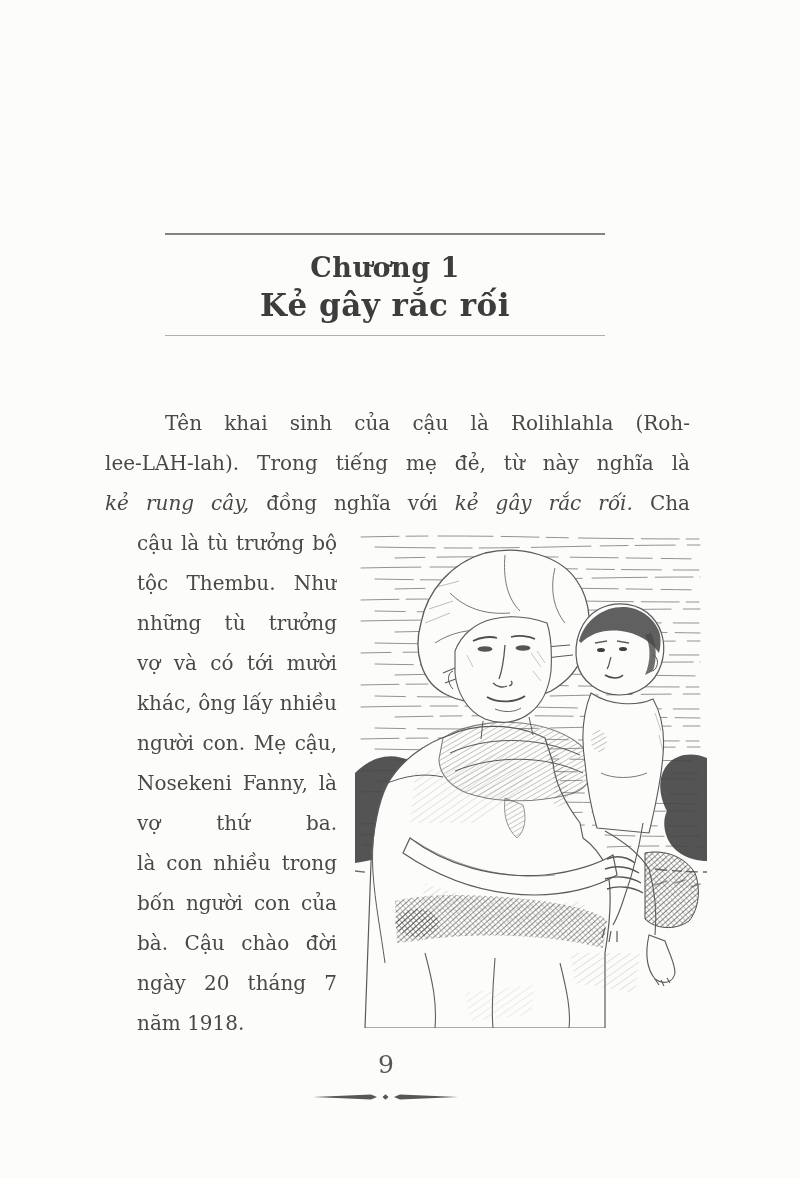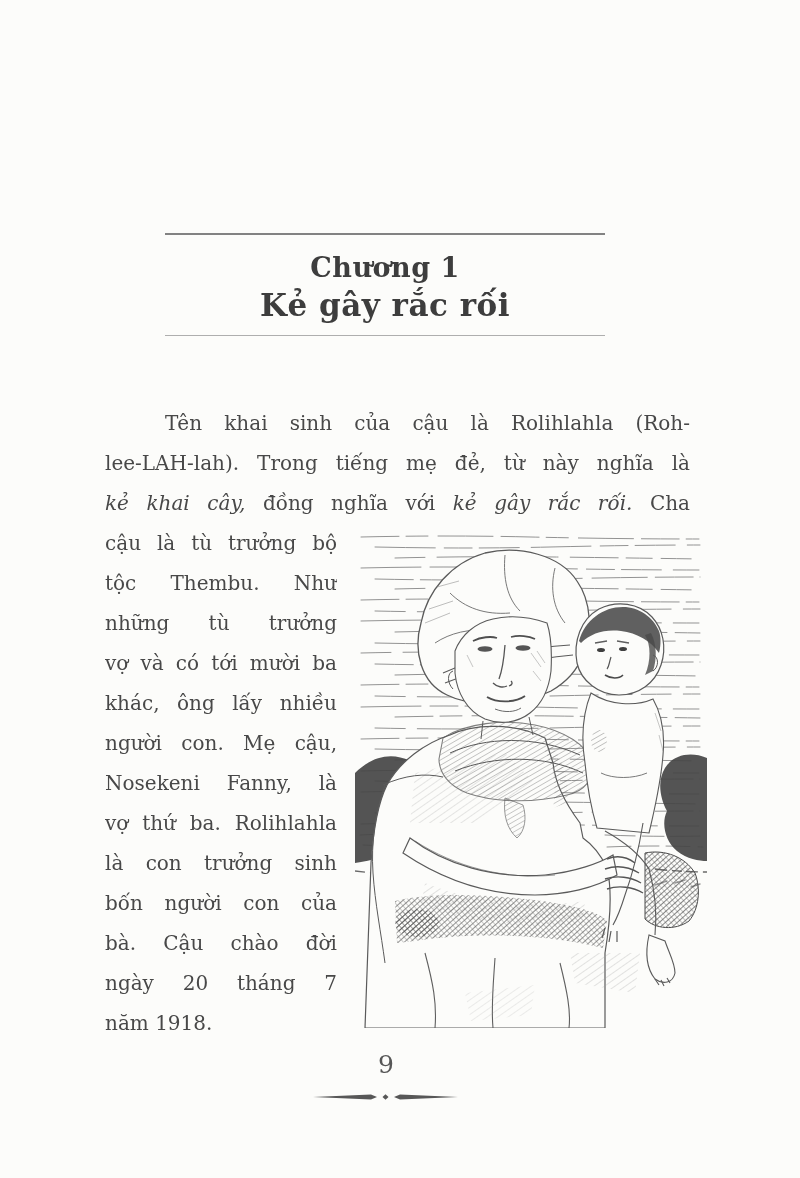--- a/index.html
+++ b/index.html
@@ -17,21 +17,21 @@
   .rule-top{height:2px;background:#828282;}
   .rule-bottom{height:1px;background:#aeaeae;}
   .chapter-lines{padding:15px 0 11px;text-align:center;color:#3d3d3d;}
   .chapter-num{font-size:27px;font-weight:bold;line-height:36px;letter-spacing:.5px;}
   .chapter-title{font-size:31px;font-weight:bold;line-height:38px;letter-spacing:.5px;}
 
   
   .body-text{position:absolute;left:105px;top:403px;width:585px;
     font-size:20px;line-height:40px;color:#484848;}
   .tline{text-align:justify;text-align-last:justify;height:40px;white-space:nowrap;}
-  .tline.wrap{white-space:normal;overflow:hidden;}
+  .tline.wrap{white-space:normal;overflow:hidden;margin-left:32px;}
   .tline.indent{padding-left:60px;}
   .tline.last{text-align-last:left;}
   .tline i{font-style:italic;}
 
   .illustration-float{
     float:right;width:352px;height:505px;
     margin-left:18px;margin-right:-17px;
   }
 
   
@@ -49,21 +49,21 @@
     <div class="chapter-lines">
       <div class="chapter-num">Chương 1</div>
       <div class="chapter-title">Kẻ gây rắc rối</div>
     </div>
     <div class="rule-bottom"></div>
   </div>
 
   <div class="body-text">
     <div class="tline indent">Tên khai sinh của cậu là Rolihlahla (Roh-</div>
     <div class="tline">lee-LAH-lah). Trong tiếng mẹ đẻ, từ này nghĩa là</div>
-    <div class="tline"><i>kẻ khai cây,</i><span> đồng nghĩa với </span><i>kẻ gây rắc rối.</i><span> Cha</span></div>
+    <div class="tline"><i>kẻ rung cây,</i><span> đồng nghĩa với </span><i>kẻ gây rắc rối.</i><span> Cha</span></div>
 
     <div class="blockB">
       <span class="illustration-float">
         
         <svg viewBox="0 0 352 505" width="352" height="505" xmlns="http://www.w3.org/2000/svg">
           <defs>
             <pattern id="hL" width="6" height="6" patternUnits="userSpaceOnUse" patternTransform="rotate(55)">
               <line x1="0" y1="0" x2="0" y2="6" stroke="#9a9a9a" stroke-width="0.9"></line>
             </pattern>
             <pattern id="hM" width="4.5" height="4.5" patternUnits="userSpaceOnUse" patternTransform="rotate(60)">
@@ -198,21 +198,21 @@
       </span>
 
       <div class="tline wrap">cậu là tù trưởng bộ</div>
       <div class="tline wrap">tộc Thembu. Như</div>
       <div class="tline wrap">những tù trưởng</div>
       <div class="tline wrap">vợ và có tới mười ba</div>
       <div class="tline wrap">khác, ông lấy nhiều</div>
       <div class="tline wrap">người con. Mẹ cậu,</div>
       <div class="tline wrap">Nosekeni Fanny, là</div>
       <div class="tline wrap">vợ thứ ba. Rolihlahla</div>
-      <div class="tline wrap">là con trưởng sinh</div>
+      <div class="tline wrap">là con nhiều trong</div>
       <div class="tline wrap">bốn người con của</div>
       <div class="tline wrap">bà. Cậu chào đời</div>
       <div class="tline wrap">ngày 20 tháng 7</div>
       <div class="tline wrap last">năm 1918.</div>
     </div>
   </div>
 
   <div class="page-number">9</div>
   <div class="footer-divider">
     <svg viewBox="0 0 145 12" width="145" height="12" xmlns="http://www.w3.org/2000/svg">

